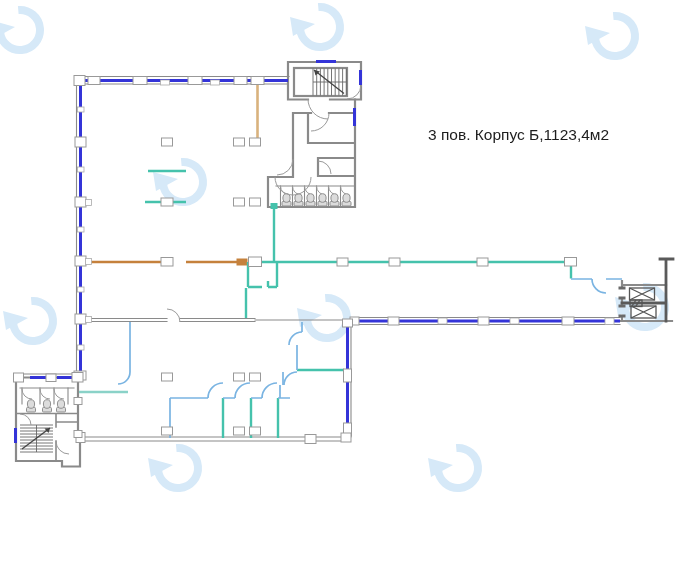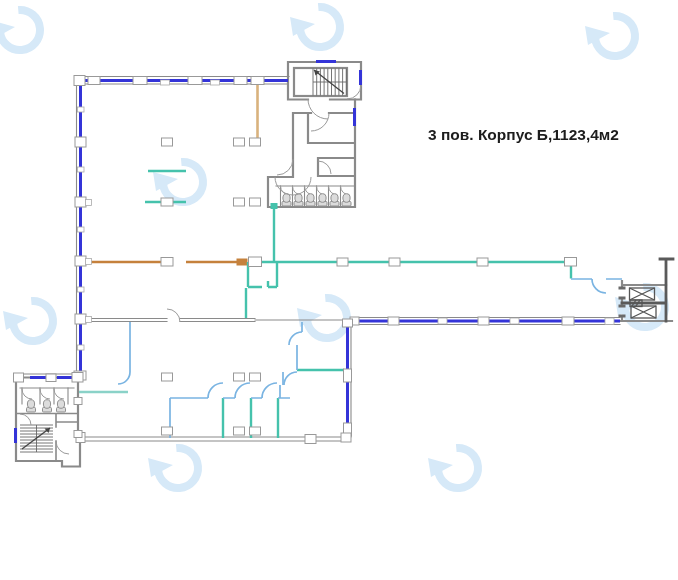--- a/index.html
+++ b/index.html
@@ -1,17 +1,17 @@
 <!DOCTYPE html>
 <html style="--background: #ffffff; --window-blue: #3434d8; --wall-gray: #8a8a8a; --wall-dark: #5a5a5a; --wall-teal: #45c2ac; --wall-teal-light: #8ad2c8; --wall-orange: #c5813c; --wall-tan: #d9b27d; --wall-light-blue: #7ab4e2; --watermark-blue: #d6e9f8; --fixture-fill: #dcdcdc; --fixture-stroke: #8f8f8f; --label-color: #1d1d1d;"><head>
 <meta charset="utf-8">
 <style>
   html,body{margin:0;padding:0;background:#fff;}
   #stage{position:relative;width:678px;height:496px;background:var(--background,#fff);overflow:hidden;
-         font-family:"Liberation Sans",sans-serif;font-weight:bold;}
+         font-family:"Liberation Sans",sans-serif;}
   svg{position:absolute;left:0;top:0;}
   .wm-ring{stroke:var(--watermark-blue);fill:none;stroke-width:8;}
   .wm-tri{fill:var(--watermark-blue);}
   .gray{stroke:var(--wall-gray);stroke-width:2.2;fill:none;stroke-linecap:square;}
   .gray.t1{stroke-width:1.1;}
   .gray.t16{stroke-width:1.6;}
   .dark{stroke:var(--wall-dark);stroke-width:2.8;fill:none;stroke-linecap:square;}
   .blue{stroke:var(--window-blue);stroke-width:3;fill:none;stroke-linecap:butt;}
   .teal{stroke:var(--wall-teal);stroke-width:2.4;fill:none;}
   .tealL{stroke:var(--wall-teal-light);stroke-width:2.6;fill:none;}

